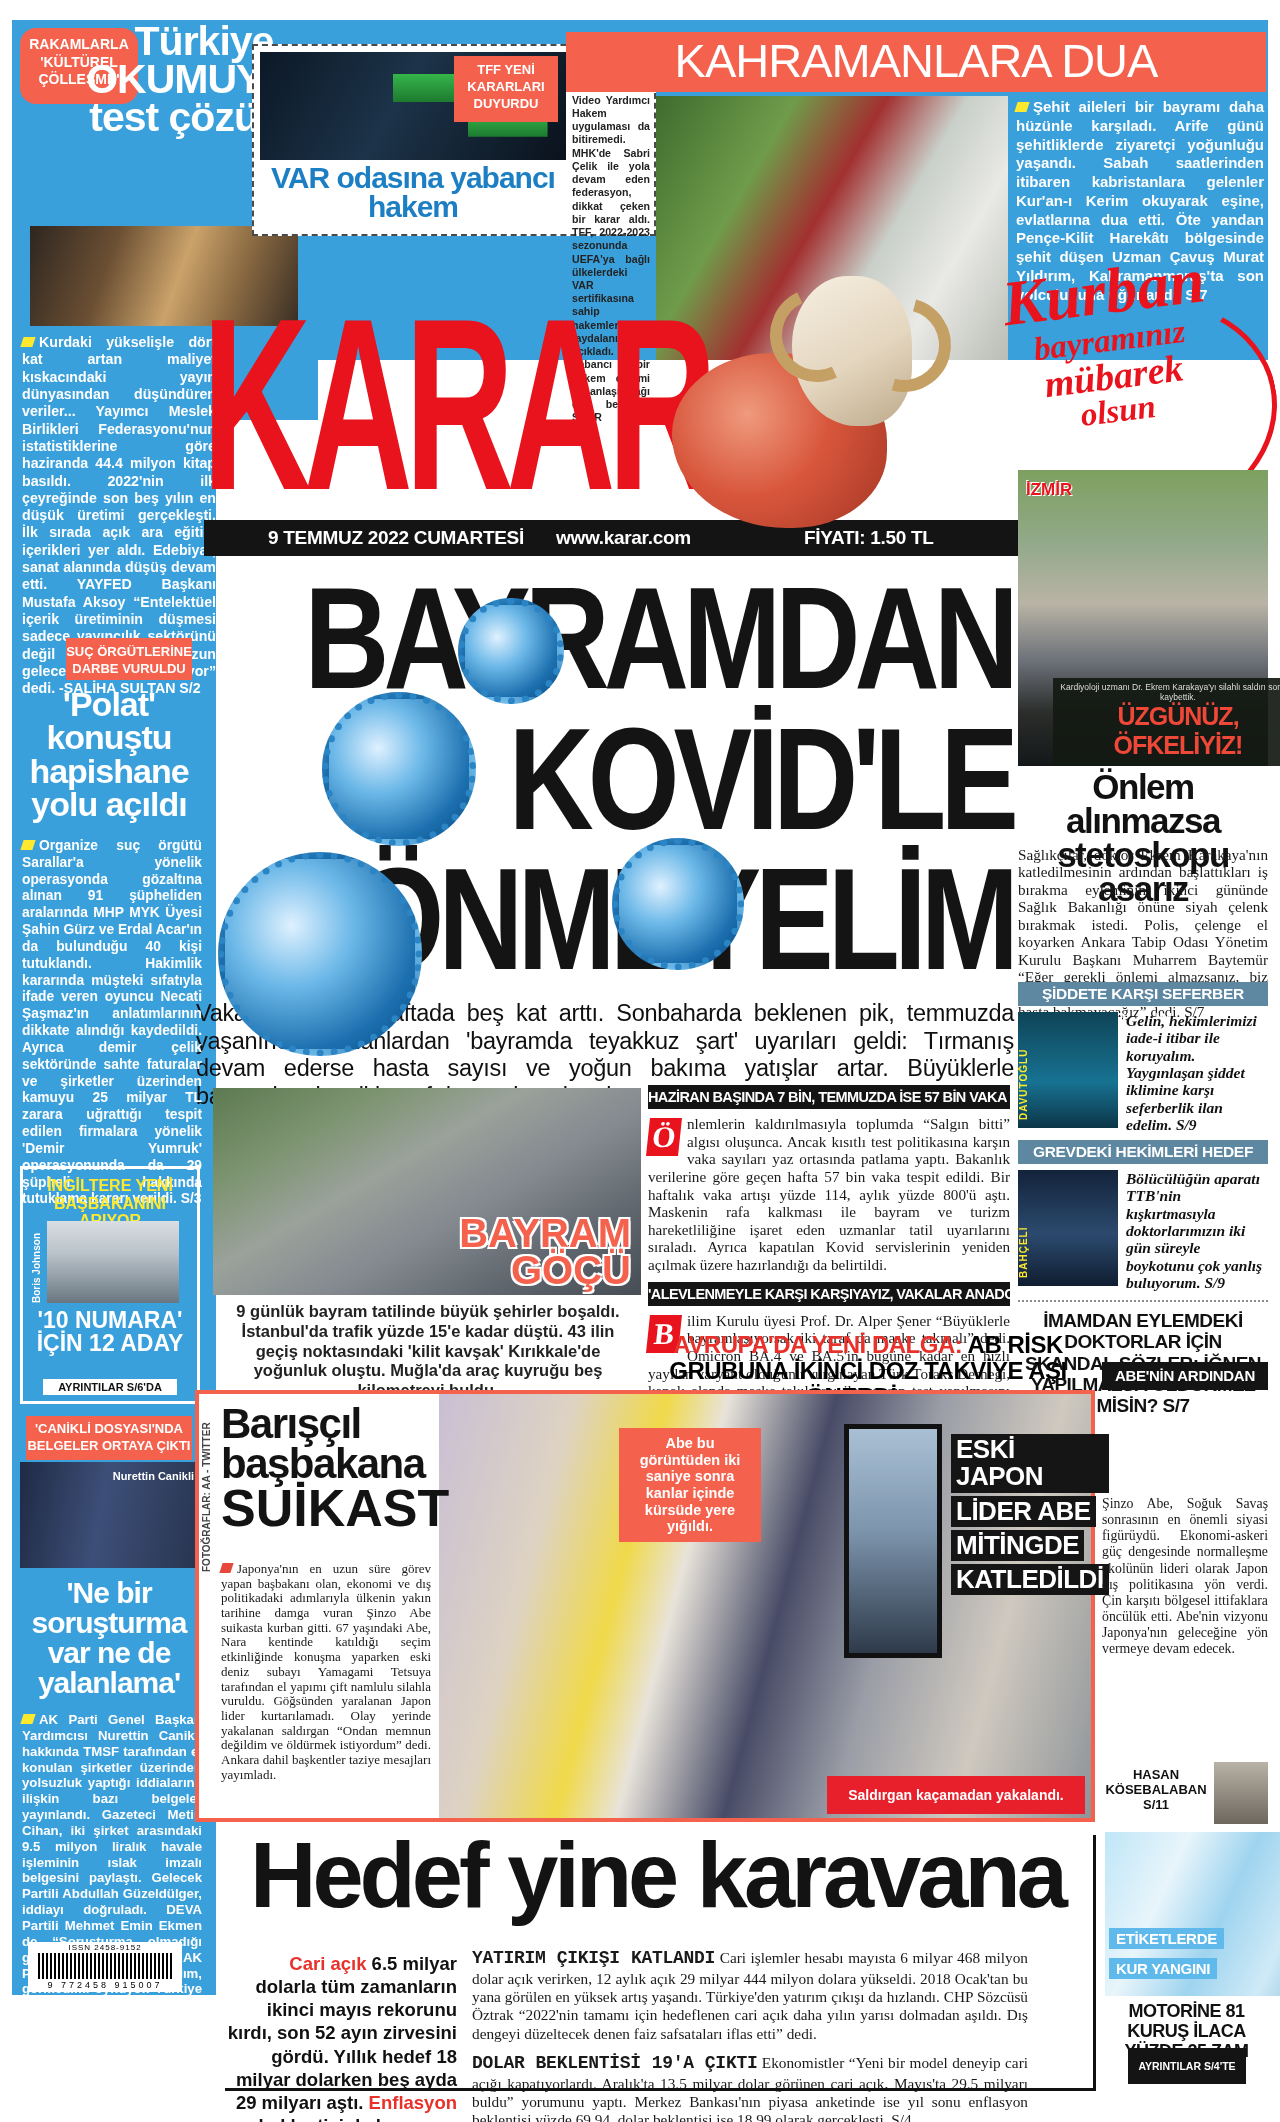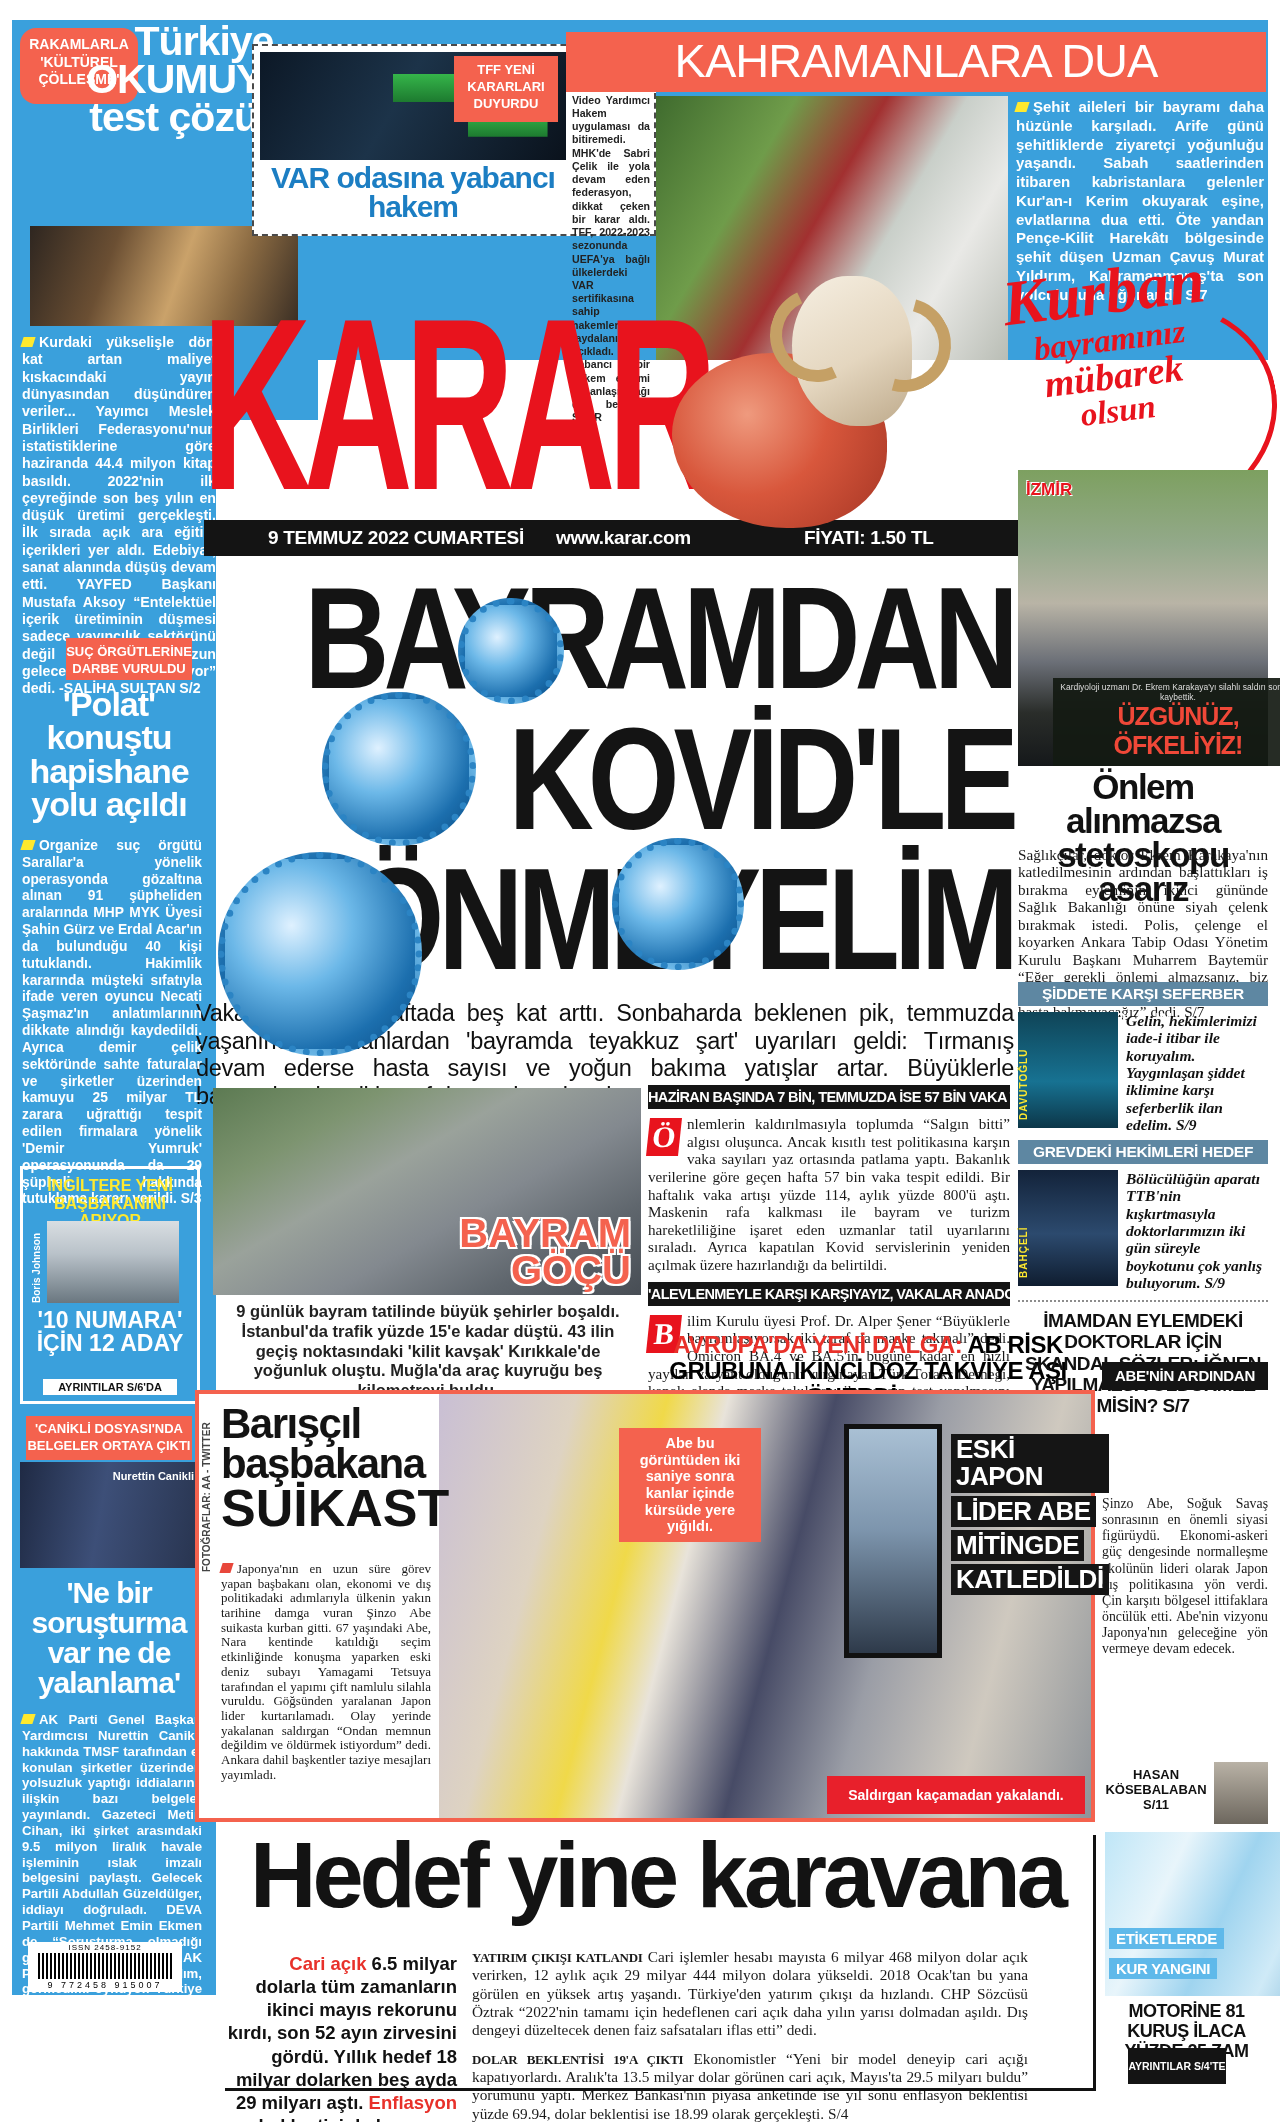--- a/index.html
+++ b/index.html
@@ -130,27 +130,27 @@
   .ardindan-bar{left:1102px;top:1362px;width:166px;height:28px;font-size:15px;line-height:28px;text-align:center;letter-spacing:-.3px;}
   .vizyonu-h{left:1102px;top:1398px;width:166px;font-weight:700;font-size:29px;line-height:.97;text-align:center;letter-spacing:-1px;color:#111;}
   .vizyonu-t{left:1102px;top:1496px;width:166px;font-size:13.8px;line-height:1.17;}
   .kose{left:1102px;top:1768px;width:108px;text-align:center;font-weight:700;font-size:13px;line-height:1.15;color:#111;}
   .kose-photo{left:1214px;top:1762px;width:54px;height:62px;}
   
   .hedef-h{left:250px;top:1832px;width:850px;color:#131313;font-weight:700;font-size:92px;line-height:.95;letter-spacing:-4px;}
   .cari{left:225px;top:1952px;width:232px;font-weight:700;font-size:18.5px;line-height:1.25;color:#111;text-align:right;}
   .cari .red{color:#E8312A;}
   .eco-col{left:472px;top:1948px;width:556px;font-size:15.3px;line-height:1.2;}
-  .eco-col .lead{font-family:Liberation Serif, serif;font-weight:700;font-size:13px;letter-spacing:-.3px;}
+  .eco-col .lead{font-family:Liberation Mono, monospace;font-weight:700;font-size:18px;letter-spacing:-.3px;}
   .eco-col p{margin:0 0 10px 0;}
   .vrule{left:1093px;top:1835px;width:3px;height:256px;background:#111;}
   .etiket-photo{left:1105px;top:1832px;width:163px;height:164px;}
   .chip{position:absolute;background:#5FB9EA;color:#fff;font-weight:700;font-size:15px;padding:2px 7px;letter-spacing:-.3px;}
   .motorin{left:1105px;top:2002px;width:163px;font-weight:700;font-size:18px;line-height:1.1;text-align:center;color:#111;letter-spacing:-.5px;}
-  .det-bar{left:1128px;top:2048px;width:98px;background:#141414;color:#fff;font-weight:700;font-size:10.5px;text-align:center;padding:12px 0;}
+  .det-bar{left:1128px;top:2048px;width:118px;background:#141414;color:#fff;font-weight:700;font-size:10.5px;text-align:center;padding:12px 0;}
   .hrule{left:225px;top:2088px;width:870px;height:3px;background:#111;}
 </style>
 </head>
 <body>
 
 <div class="page">
 
   <div class="abs panel-blue" style="left:12px;top:20px;width:1256px;height:340px;"></div>
   <div class="abs panel-blue" style="left:12px;top:20px;width:306px;height:400px;"></div>
   <div class="abs panel-blue" style="left:12px;top:20px;width:204px;height:1975px;"></div>

